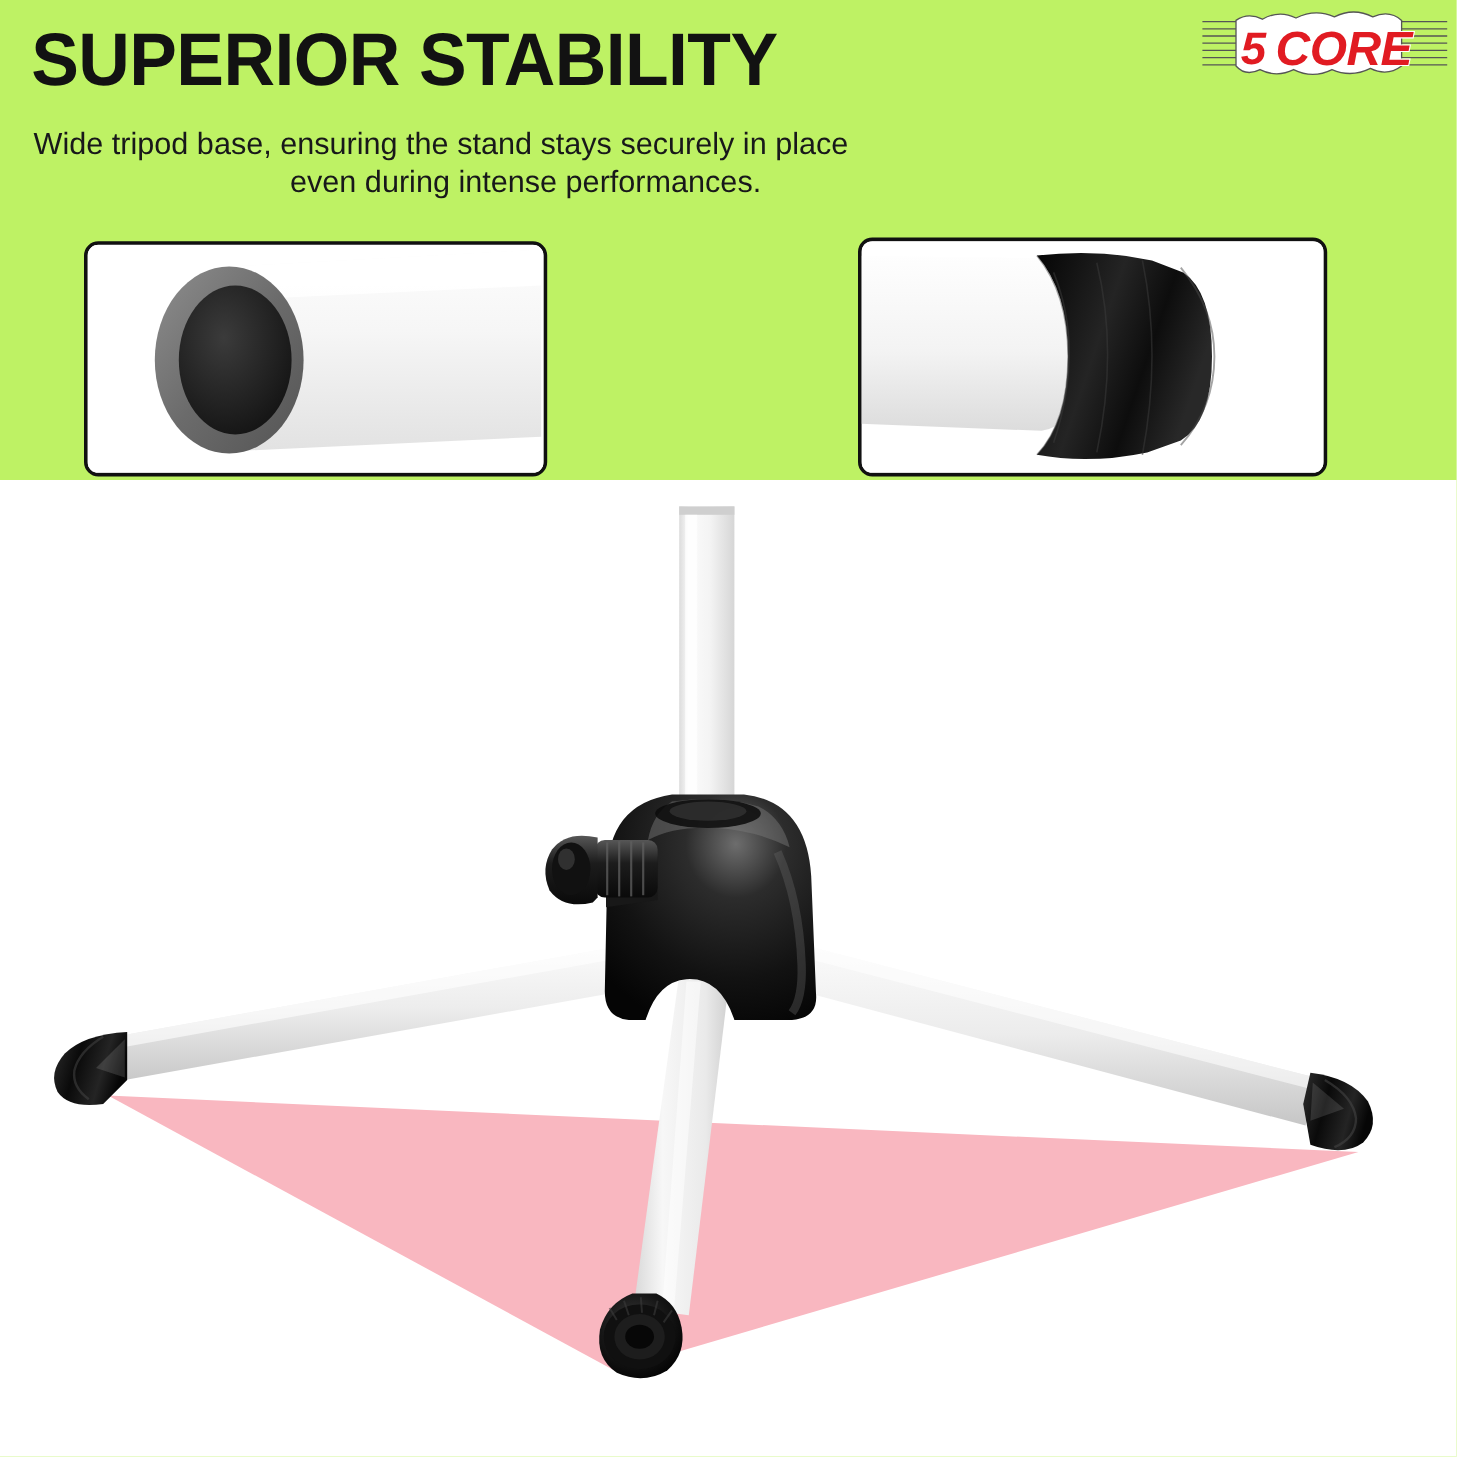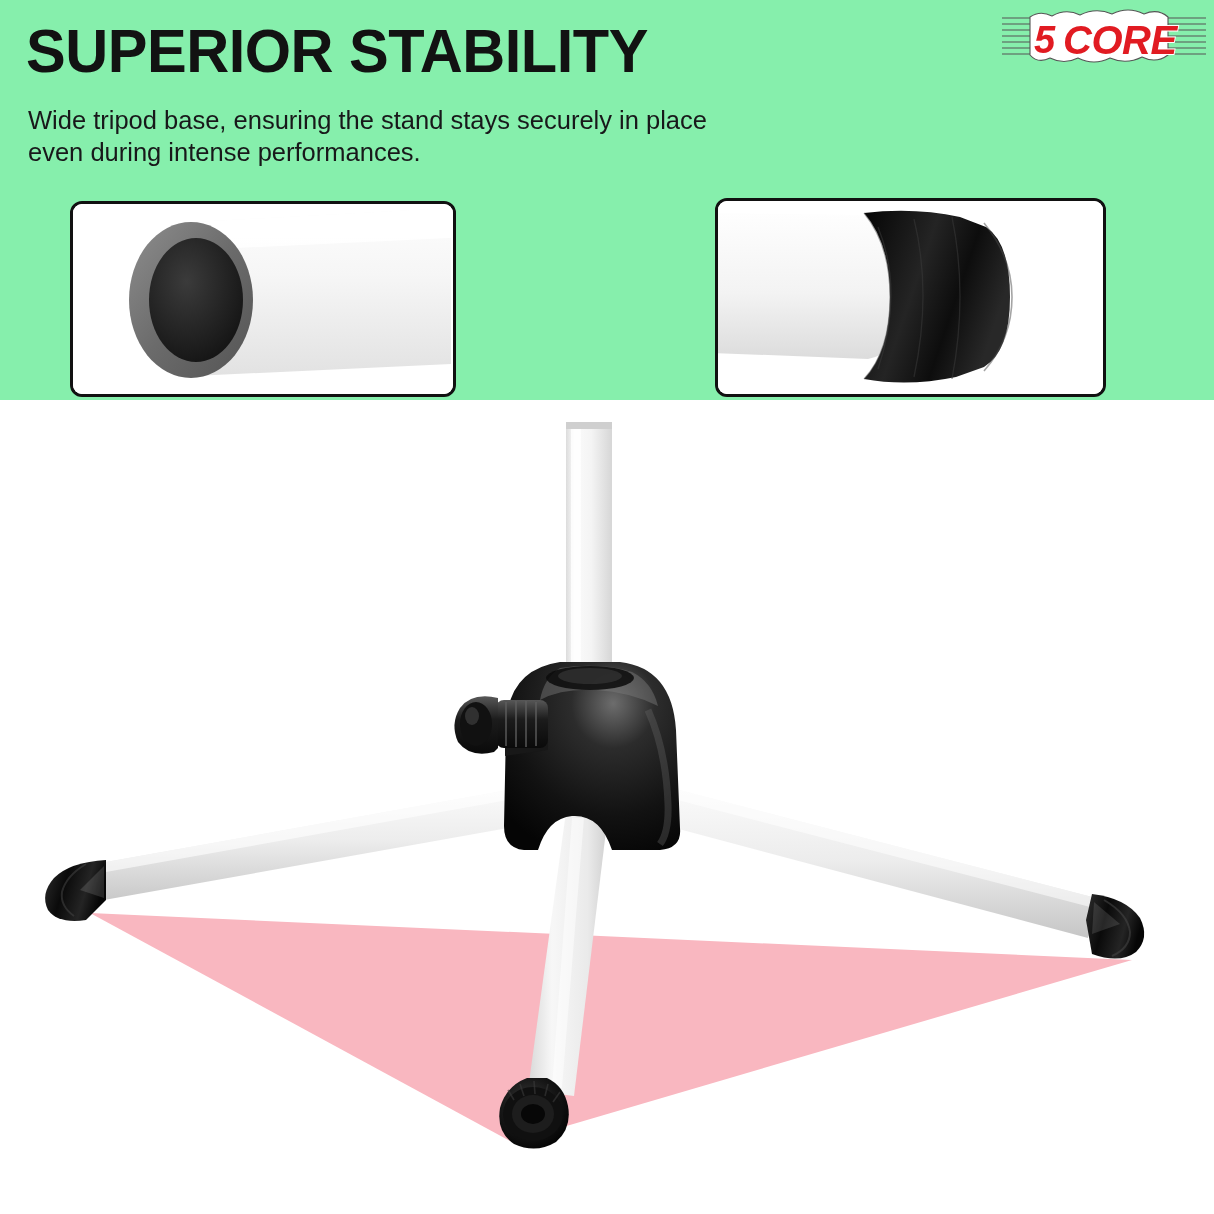--- a/index.html
+++ b/index.html
@@ -10,21 +10,21 @@
   body {
     font-family: "Liberation Sans", sans-serif;
     width: 1214px;
     height: 1214px;
     overflow: hidden;
   }
   #page {
     position: relative;
     width: 1214px;
     height: 1214px;
-    background: #86efac;
+    background: #bef264;
   }
 
   
   #headline {
     position: absolute;
     left: 26px;
     top: 16px;
     font-size: 62px;
     line-height: 70px;
     font-weight: 700;
@@ -38,21 +38,21 @@
   #subhead {
     position: absolute;
     left: 28px;
     top: 104px;
     width: 820px;
     font-size: 25.5px;
     line-height: 32px;
     font-weight: 500;
     color: #18181a;
   }
-  #subhead .l2 { display: block; }
+  #subhead .l2 { display: block; text-align: center; }
 
   
   #logo {
     position: absolute;
     right: 6px;
     top: 9px;
     width: 208px;
     height: 56px;
   }
 

